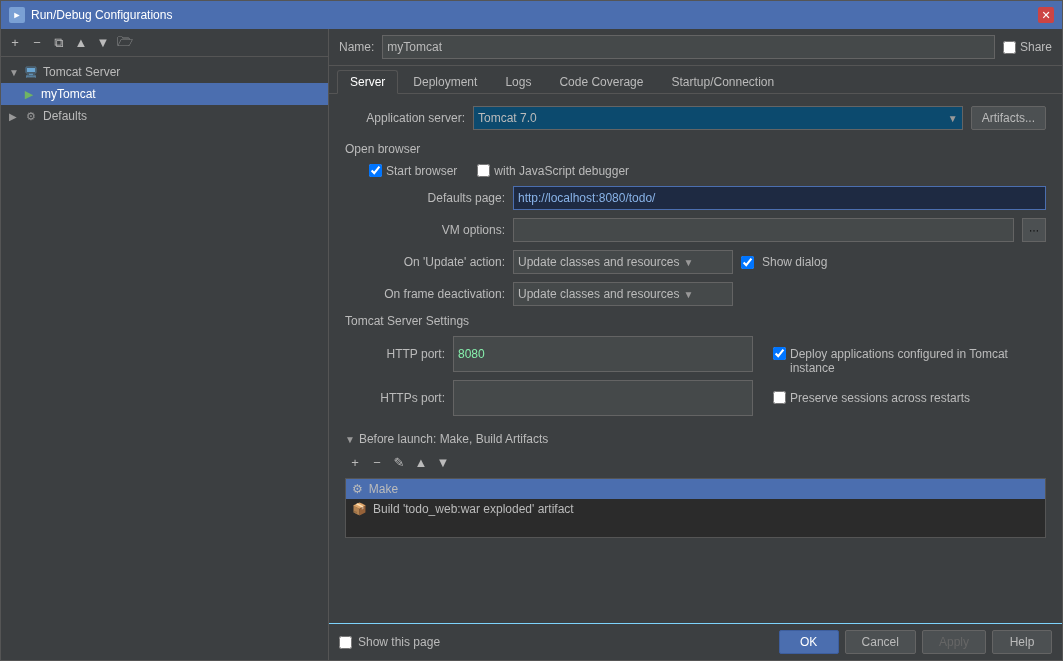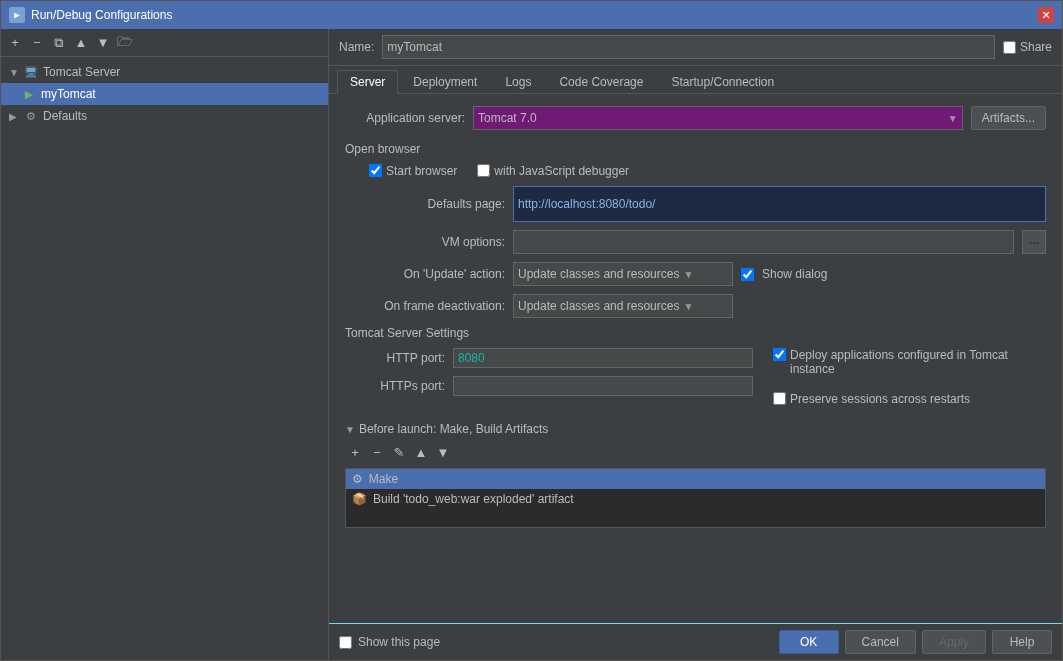--- a/index.html
+++ b/index.html
@@ -184,21 +184,21 @@
 
     .app-server-row {
       display: flex;
       align-items: center;
       gap: 8px;
       margin-bottom: 12px;
     }
     .server-dropdown {
       flex: 1;
       height: 24px;
-      background: #701a75;
+      background: #0c4a6e;
       border: 1px solid #646464;
       color: #bbbbbb;
       padding: 0 4px;
       font-size: 12px;
       display: flex; align-items: center; justify-content: space-between;
       cursor: pointer;
     }
     .dropdown-arrow { color: #999; font-size: 10px; }
     .configure-btn {
       height: 24px;
@@ -212,21 +212,21 @@
     }
 
     .checkbox-row {
       display: flex;
       gap: 4px;
       margin-bottom: 8px;
     }
     .cb { width: 13px; height: 13px; cursor: pointer; }
 
     .text-input {
-      height: 36px;
+      height: 24px;
       background: #45494a;
       border: 1px solid #646464;
       color: #bbbbbb;
       padding: 0 4px;
       font-size: 12px;
     }
     .text-input.url-input {
       flex: 1;
       border-color: #4b6eaf;
       background: #1e2a42;
@@ -269,24 +269,24 @@
     }
 
     .tomcat-settings {
       margin-top: 4px;
     }
     .tomcat-settings-title {
       color: #bbbbbb;
       margin-bottom: 8px;
     }
     .port-input {
-      height: 20px;
+      height: 36px;
       background: #45494a;
       border: 1px solid #646464;
-      color: #14b8a6;
+      color: #86efac;
       padding: 0 4px;
       font-size: 12px;
     }
 
     .before-launch {
       margin-top: 8px;
     }
     .before-launch-title {
       display: flex; align-items: center; gap: 4px;
       margin-bottom: 6px;

